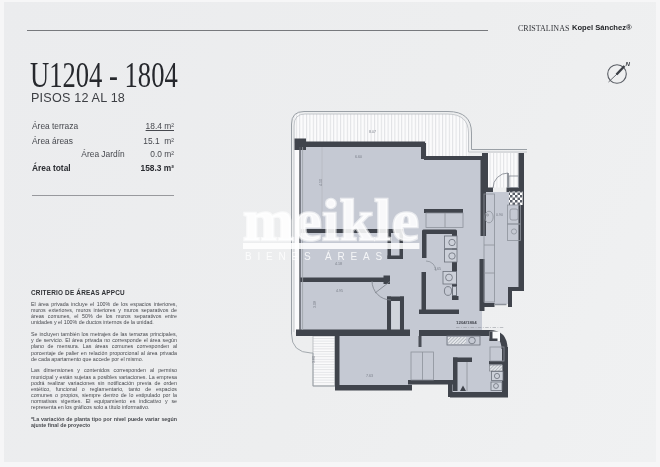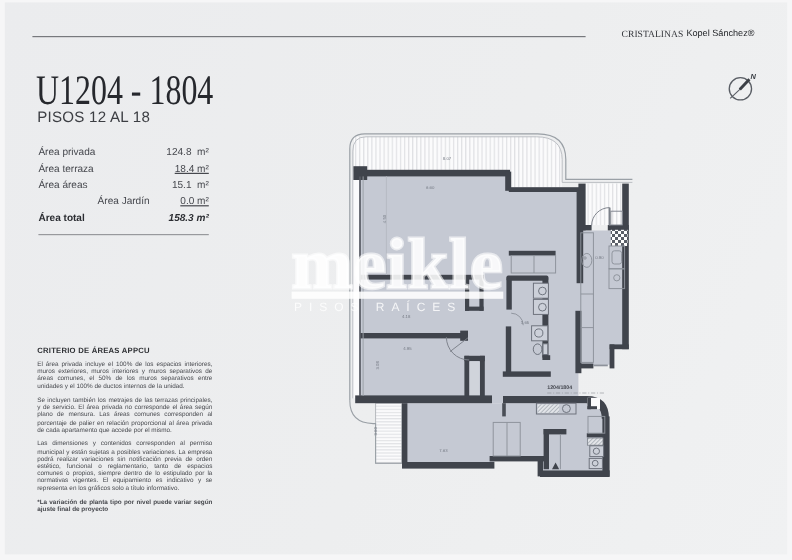--- a/index.html
+++ b/index.html
@@ -9,32 +9,31 @@
 </style>
 </head>
 <body>
 
 <div id="page"></div>
 
 <div class="abs" style="left:27px;top:30px;width:461px;height:1px;background:#77797d;"></div>
 
 <div class="abs" style="left:506px;top:23.5px;font-family:'Liberation Serif',serif;font-size:8px;color:#33353a;letter-spacing:0px;white-space:nowrap;padding-left:12px;">CRISTALINAS</div>
 
-<div class="abs" style="left:572px;top:23px;font-size:7.6px;font-weight:normal;color:#1f2125;letter-spacing:0px;white-space:nowrap;">Kopel Sánchez®</div>
+<div class="abs" style="left:572px;top:23px;font-size:7.6px;font-weight:bold;color:#1f2125;letter-spacing:0px;white-space:nowrap;">Kopel Sánchez®</div>
 
 <div class="abs" style="left:30px;top:56px;font-family:'Liberation Serif',serif;font-size:35px;color:#26282d;letter-spacing:0px;transform:scaleX(0.76);transform-origin:0 0;white-space:nowrap;">U1204 - 1804</div>
 
 <div class="abs" style="left:31px;top:90.5px;font-size:12.6px;color:#3c3e43;letter-spacing:0.2px;">PISOS 12 AL 18</div>
 
 <div class="abs" style="left:32px;top:121px;width:142px;font-size:8.4px;color:#46484e;">
-  <div style="position:relative;height:13.5px;"><span>Área privada</span><span style="position:absolute;right:0;">124.8&nbsp;&nbsp;m²</span></div>
   <div style="position:relative;height:14.5px;"><span>Área terraza</span><span style="position:absolute;right:0;text-decoration:underline;">18.4 m²</span></div>
   <div style="position:relative;height:13px;"><span>Área áreas</span><span style="position:absolute;right:0;">15.1&nbsp; m²</span></div>
-  <div style="position:relative;height:14px;text-align:center;"><span>Área Jardín</span><span style="position:absolute;right:0;text-decoration:underline;">0.0 m²</span></div>
-  <div style="position:relative;height:13px;font-weight:bold;color:#2b2d32;"><span>Área total</span><span style="position:absolute;right:0;font-style:italic;">158.3 m²</span></div>
+  <div style="position:relative;height:14px;text-align:center;"><span>Área Jardín</span><span style="position:absolute;right:0;">0.0 m²</span></div>
+  <div style="position:relative;height:13px;font-weight:bold;color:#2b2d32;"><span>Área total</span><span style="position:absolute;right:0;">158.3 m²</span></div>
 </div>
 
 <div class="abs" style="left:32px;top:195px;width:142px;height:1px;background:#98999d;"></div>
 
 <div class="abs" style="left:31px;top:289px;width:146px;color:#47494e;">
   <div style="font-size:6.4px;font-weight:bold;letter-spacing:0.2px;color:#2e3034;">CRITERIO DE ÁREAS APPCU</div>
   <div style="font-size:5.3px;line-height:6.15px;text-align:justify;margin-top:5px;">El área privada incluye el 100% de los espacios interiores, muros exteriores, muros interiores y muros separativos de áreas comunes, el 50% de los muros separativos entre unidades y el 100% de ductos internos de la unidad.</div>
   <div style="font-size:5.3px;line-height:6.15px;text-align:justify;margin-top:5.5px;">Se incluyen también los metrajes de las terrazas principales, y de servicio. El área privada no corresponde el área según plano de mensura. Las áreas comunes corresponden al porcentaje de palier en relación proporcional al área privada de cada apartamento que accede por el mismo.</div>
   <div style="font-size:5.3px;line-height:6.15px;text-align:justify;margin-top:5.5px;">Las dimensiones y contenidos corresponden al permiso municipal y están sujetas a posibles variaciones. La empresa podrá realizar variaciones sin notificación previa de orden estético, funcional o reglamentario, tanto de espacios comunes o propios, siempre dentro de lo estipulado por la normativas vigentes. El equipamiento es indicativo y se representa en los gráficos solo a título informativo.</div>
   <div style="font-size:5.3px;line-height:6.15px;text-align:justify;margin-top:5.5px;font-weight:bold;">*La variación de planta tipo por nivel puede variar según ajuste final de proyecto</div>
@@ -277,14 +276,14 @@
 <g>
 <circle cx="617" cy="74" r="9.3" fill="none" stroke="#595d64" stroke-width="1.1"></circle>
 <line x1="608.5" y1="82" x2="617" y2="74" stroke="#595d64" stroke-width="0.9"></line>
 <line x1="616.5" y1="74.5" x2="624.5" y2="66" stroke="#3c4046" stroke-width="2.4"></line>
 <text x="625.5" y="66" font-size="6.2" font-style="italic" font-weight="bold" fill="#3c4046" font-family="Liberation Sans,sans-serif">N</text>
 </g>
 </svg>
 
 <div class="abs" style="left:243px;top:189.7px;color:rgba(255,255,255,0.87);text-decoration:underline;">
   <div style="font-family:'Liberation Serif',serif;font-weight:bold;font-size:60px;line-height:60px;letter-spacing:0.5px;-webkit-text-stroke:2.6px rgba(255,255,255,0.62);transform:scaleX(1.02);transform-origin:0 0;white-space:nowrap;">meikle</div>
-  <div style="position:absolute;left:2px;top:61.5px;font-size:10px;letter-spacing:5.8px;white-space:nowrap;color:rgba(255,255,255,0.82);">PISOS RAÍCES</div>
+  <div style="position:absolute;left:2px;top:61.5px;font-size:10px;letter-spacing:5.8px;white-space:nowrap;color:rgba(255,255,255,0.82);">BIENES ÁREAS</div>
 </div>
 
 </body></html>

